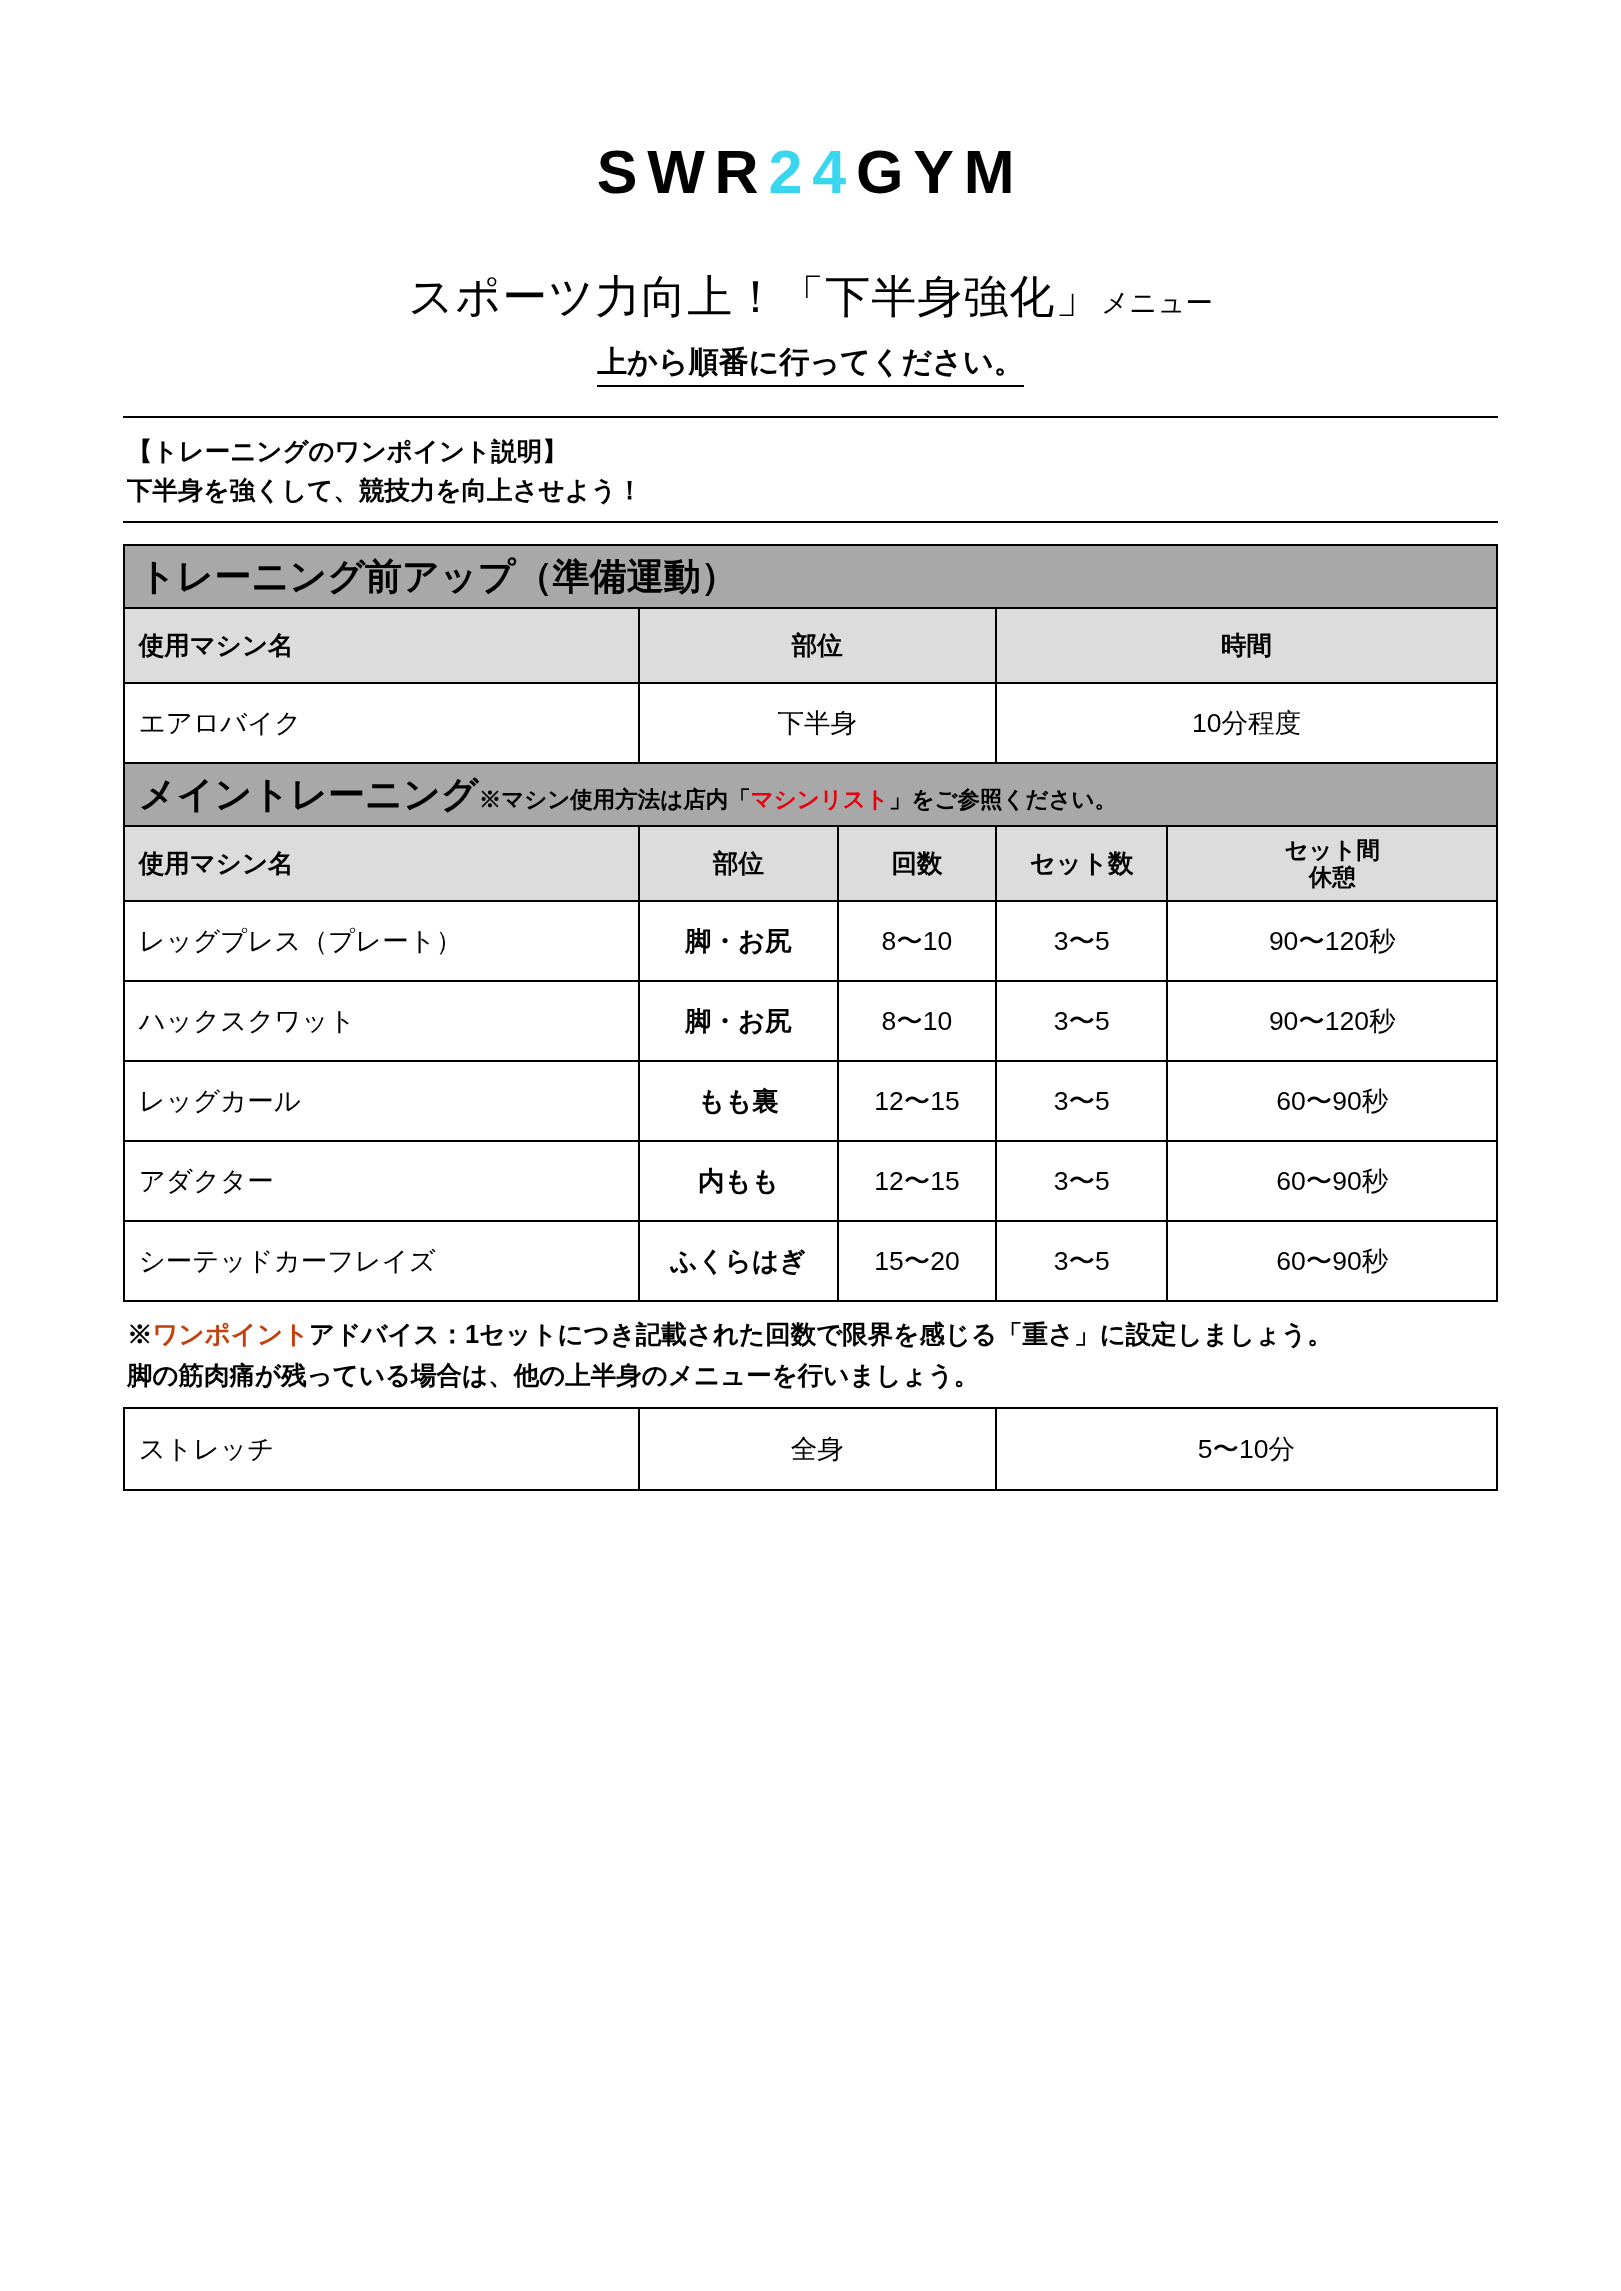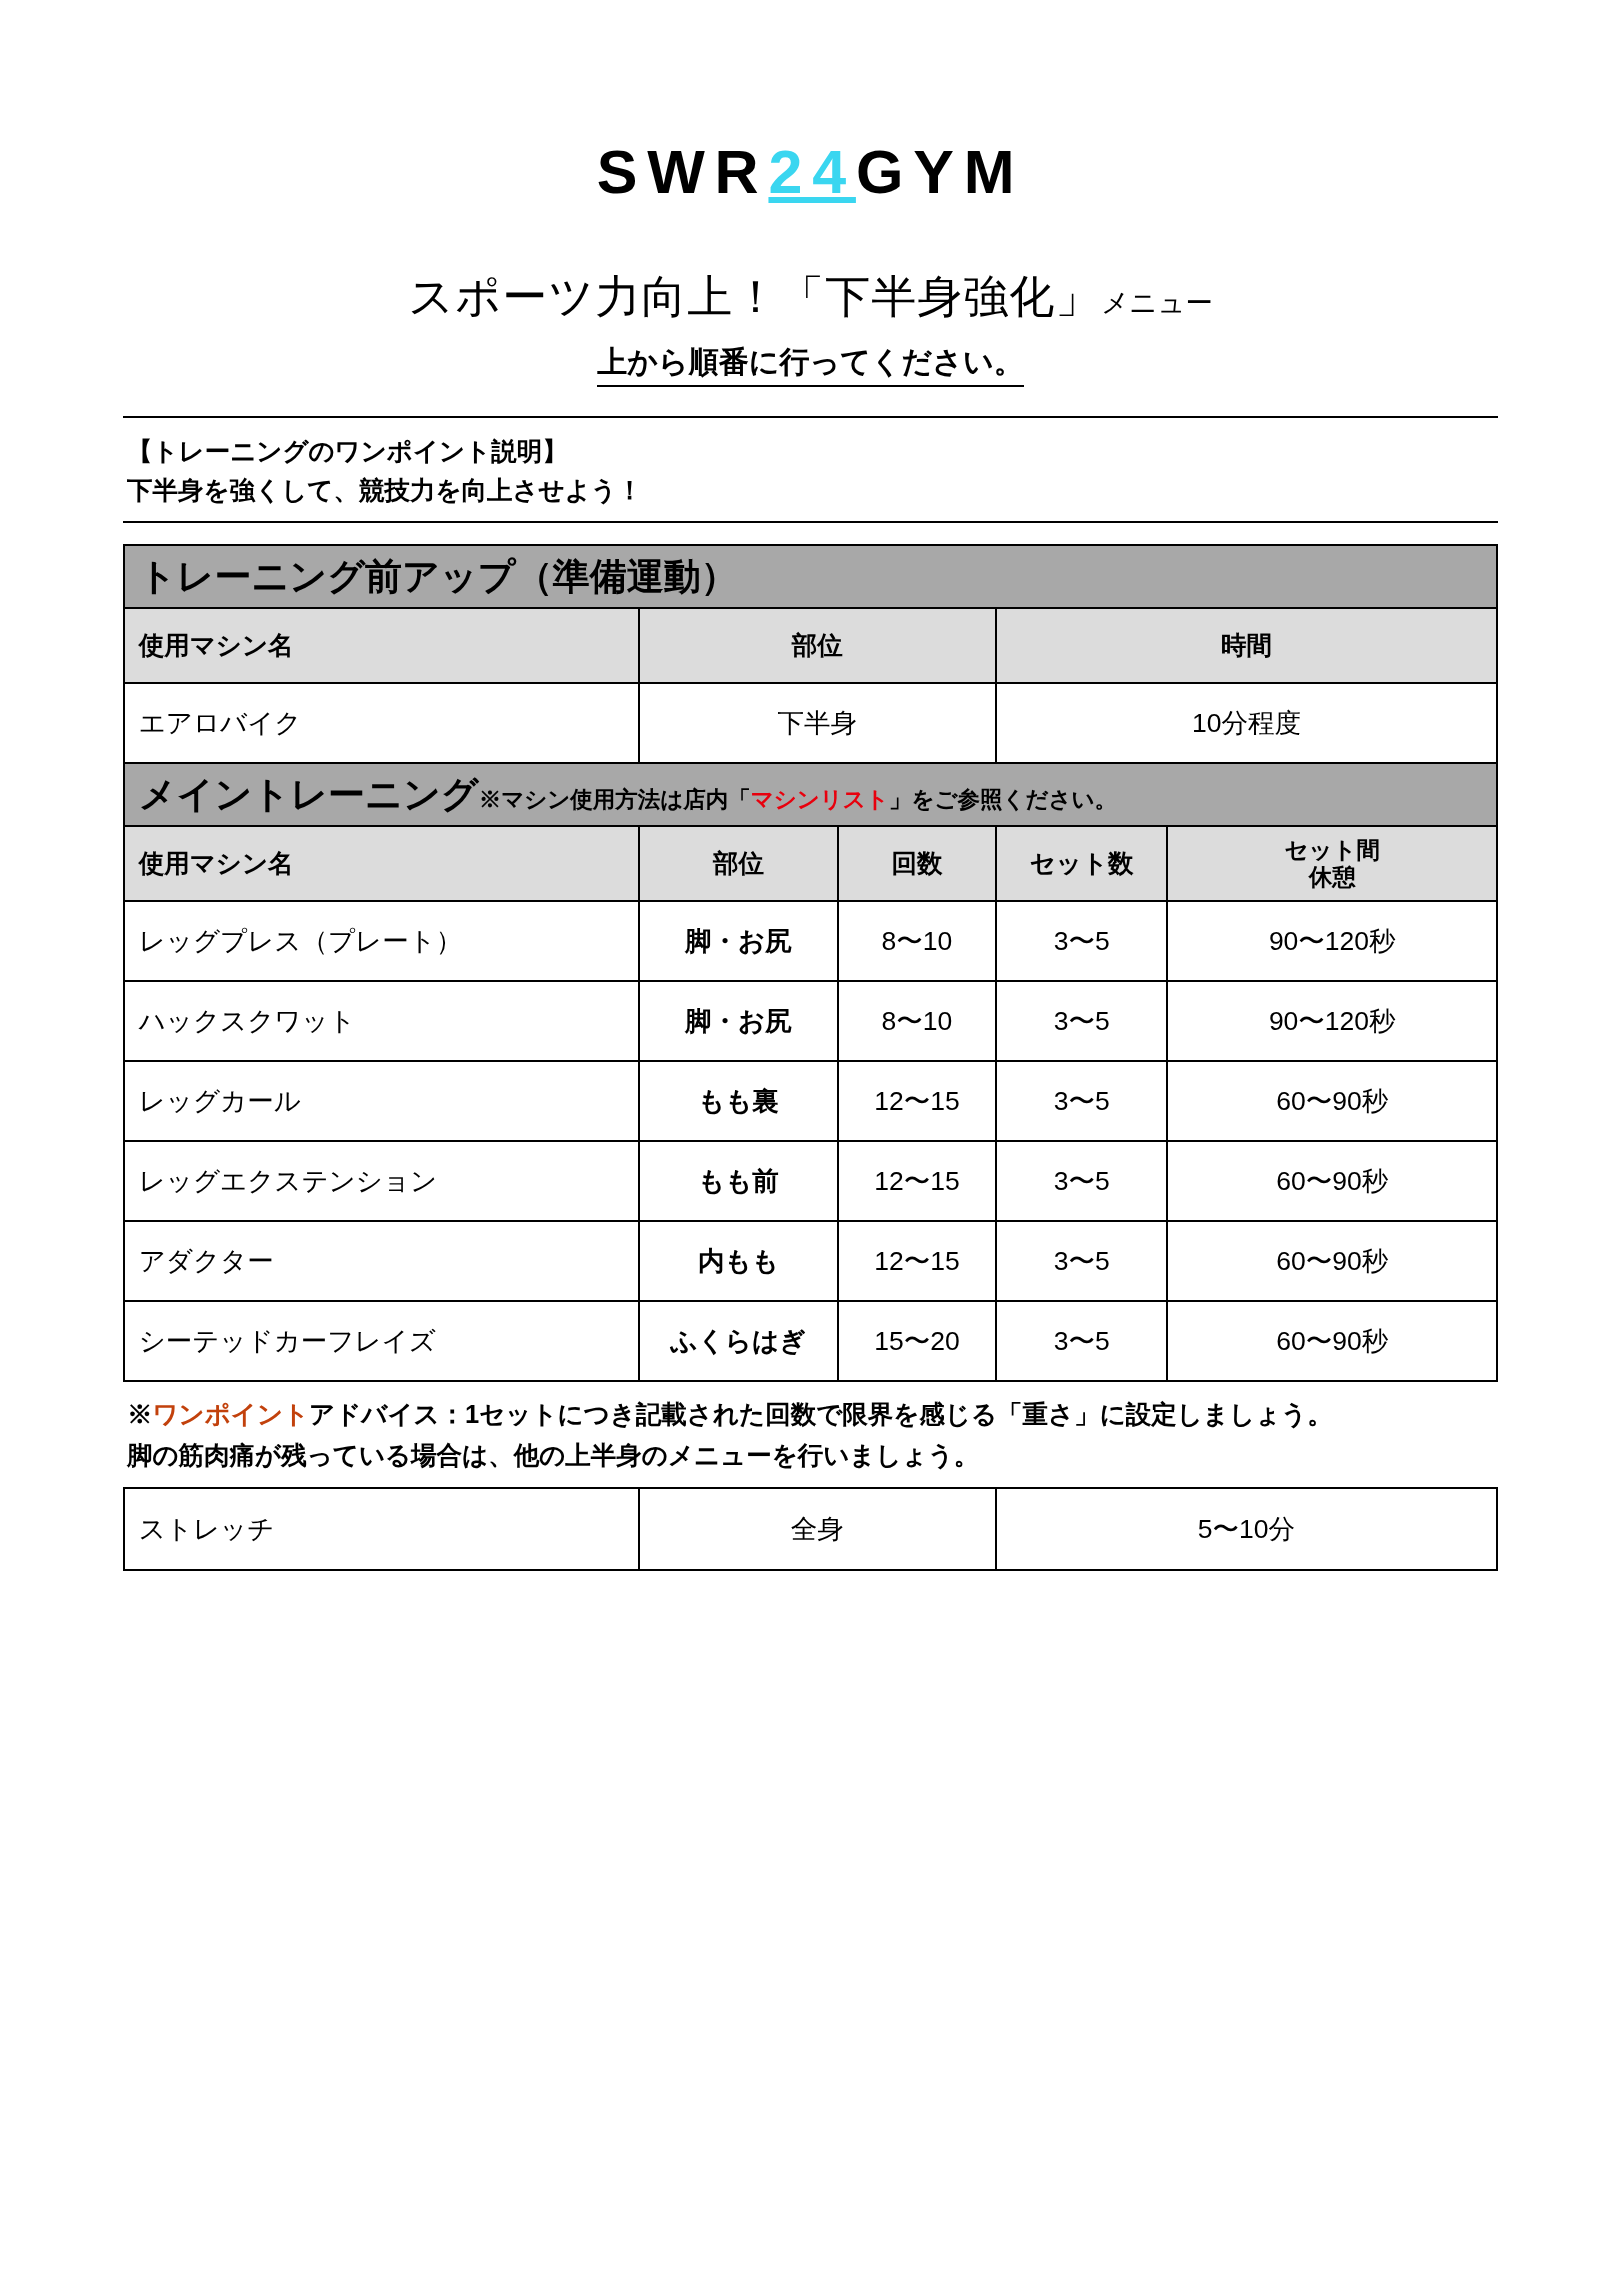--- a/index.html
+++ b/index.html
@@ -27,21 +27,21 @@
     text-align: center;
     padding-top: 137px;
   }
   .logo {
     display: inline-block;
     font-size: 61px;
     font-weight: bold;
     letter-spacing: 9.8px;
     font-family: "Liberation Sans", sans-serif;
   }
-  .logo .cyan { color: #3ad6f0; text-decoration: underline; }
+  .logo .cyan { color: #3ad6f0; }
 
   
   .menu-bar {
     margin: 31px 137px 0 137px;
     height: 47px;
     background: #d8dce3;
     position: relative;
   }
   .menu-bar .menu-no {
     position: absolute;
@@ -260,27 +260,20 @@
       <tr>
         <td class="cell left">ハックスクワット</td>
         <td class="cell bold">脚・お尻</td>
         <td class="cell">8〜10</td>
         <td class="cell">3〜5</td>
         <td class="cell">90〜120秒</td>
       </tr>
       <tr>
         <td class="cell left">レッグカール</td>
         <td class="cell bold">もも裏</td>
-        <td class="cell">12〜15</td>
-        <td class="cell">3〜5</td>
-        <td class="cell">60〜90秒</td>
-      </tr>
-      <tr>
-        <td class="cell left">レッグエクステンション</td>
-        <td class="cell bold">もも前</td>
         <td class="cell">12〜15</td>
         <td class="cell">3〜5</td>
         <td class="cell">60〜90秒</td>
       </tr>
       <tr>
         <td class="cell left">アダクター</td>
         <td class="cell bold">内もも</td>
         <td class="cell">12〜15</td>
         <td class="cell">3〜5</td>
         <td class="cell">60〜90秒</td>

